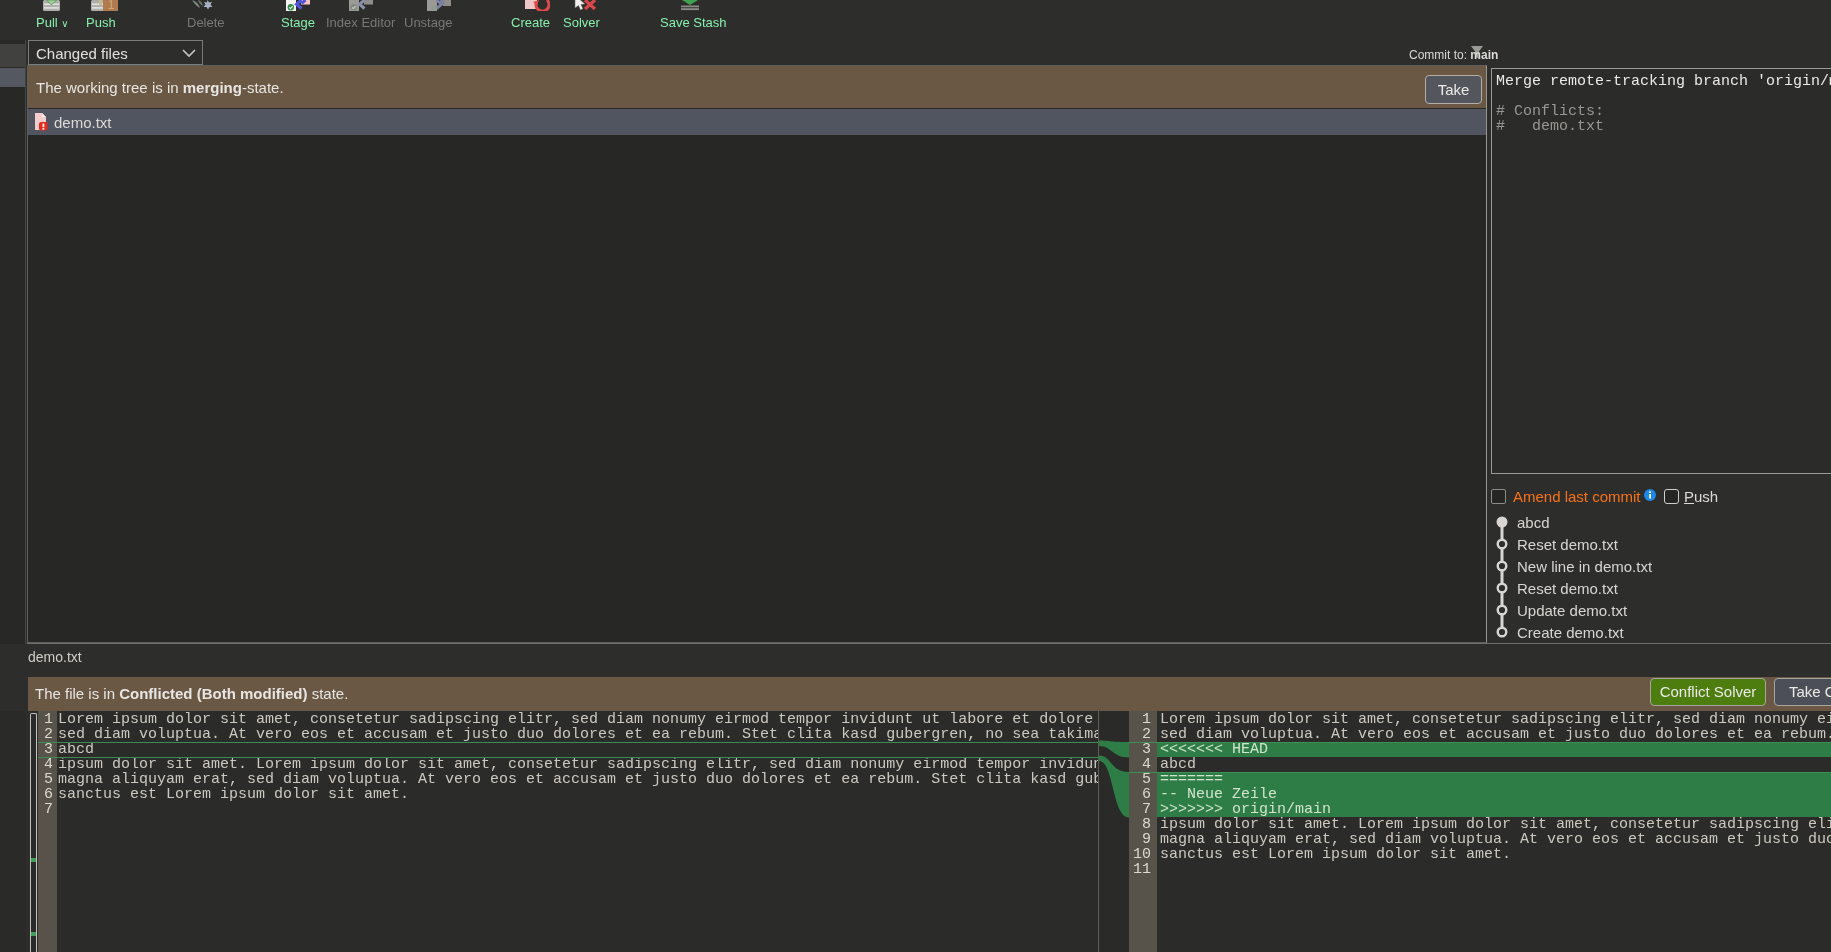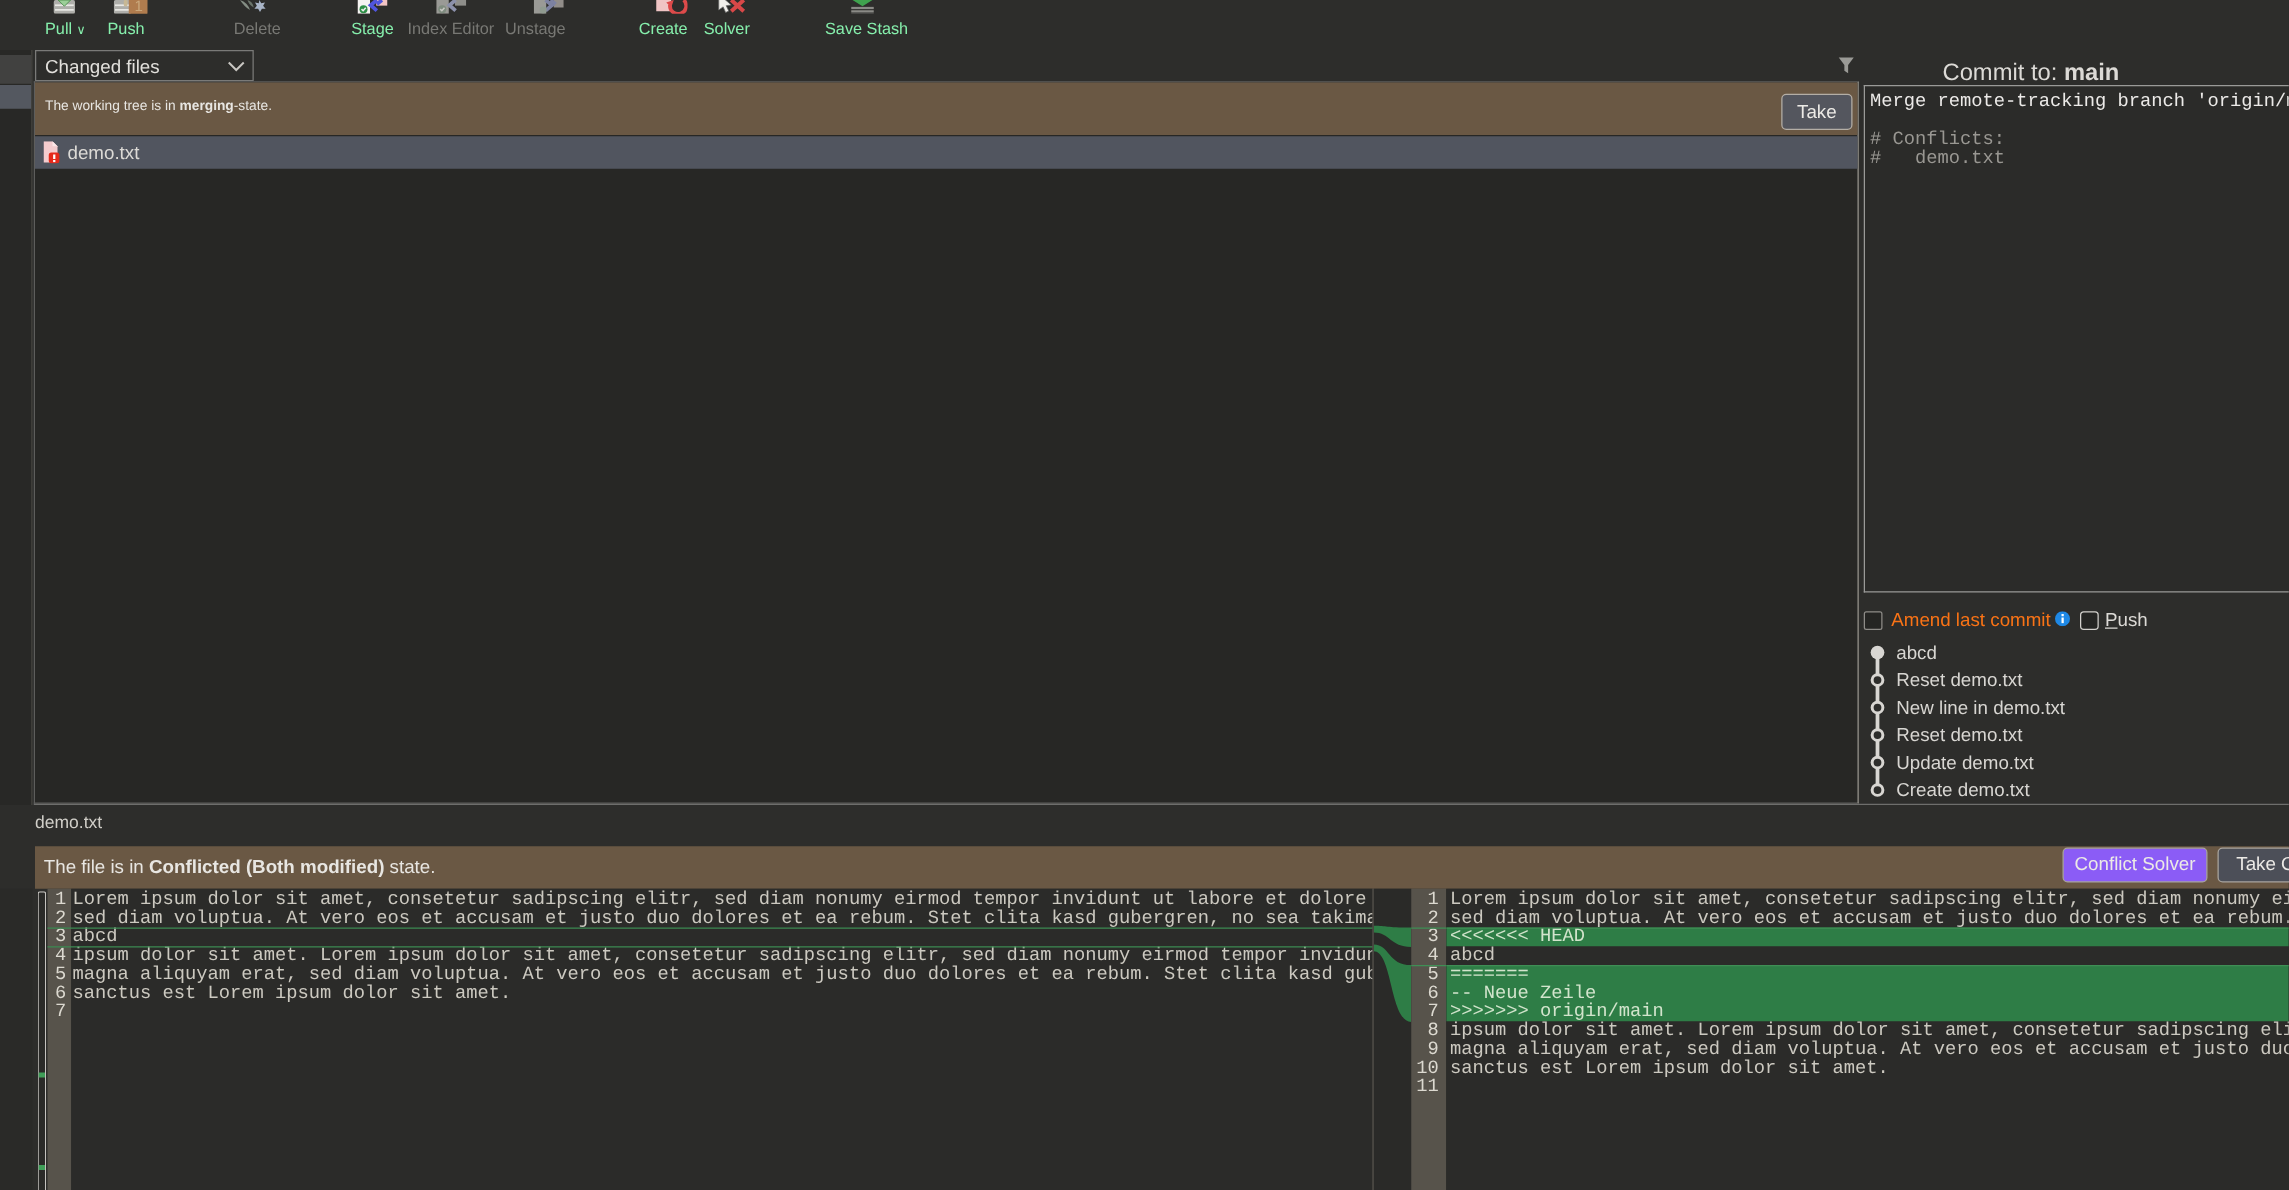--- a/index.html
+++ b/index.html
@@ -94,37 +94,37 @@
 
 <div class="abs" style="left:28px;top:40px;width:175px;height:25px;background:#2d2d2b;border:1px solid #7a7a78"></div>
 <div class="abs" style="left:36px;top:45px;font-size:15px;color:#e2e0dc">Changed files</div>
 <svg class="abs" style="left:181px;top:48px" width="16" height="10" viewBox="0 0 16 10">
     <path d="M2 2 L8 8 L14 2" stroke="#c8c6c2" stroke-width="1.6" fill="none"></path>
   </svg>
 
 <div class="abs" style="left:27px;top:65px;width:1460px;height:578px;background:#272725;border:1px solid #5e5e5c;border-right:1px solid #98968f"></div>
 
 <div class="abs" style="left:28px;top:66px;width:1458px;height:42px;background:#6a5844"></div>
-<div class="abs" style="left:36px;top:79px;font-size:11px;color:#e8e6e2">The working tree is in <b>merging</b>-state.</div>
+<div class="abs" style="left:36px;top:79px;font-size:15px;color:#e8e6e2">The working tree is in <b>merging</b>-state.</div>
 <div class="abs" style="left:1425px;top:75px;width:57px;height:29px;background:#54565e;border:1px solid #b4aea6;border-radius:4px;text-align:center;line-height:27px;font-size:15px;color:#eceae6">Take</div>
 
 <div class="abs" style="left:28px;top:109px;width:1458px;height:26px;background:#51555f"></div>
 <svg class="abs" style="left:34px;top:113px" width="16" height="18" viewBox="0 0 16 18">
   <path d="M1 0 L8 0 L12 4 L12 17 L1 17 Z" fill="#f5ccce"></path>
   <path d="M8 0 L8 4 L12 4 Z" fill="#fce7e8"></path>
   <rect x="5" y="9" width="8.5" height="8.5" rx="2" fill="#e5291a"></rect>
   <rect x="8.5" y="10.6" width="1.8" height="3.6" fill="#fff"></rect>
   <rect x="8.5" y="15" width="1.8" height="1.7" fill="#fff"></rect>
 </svg>
 <div class="abs" style="left:54px;top:114px;font-size:15px;color:#dcdad6">demo.txt</div>
 
 <svg class="abs" style="left:1470px;top:45px" width="14" height="15" viewBox="0 0 14 15">
     <path d="M1 1 L13 1 L8.5 7 L8.5 13.5 L5.5 11.5 L5.5 7 Z" fill="#9a9a96"></path>
   </svg>
-<div class="abs" style="left:1554px;top:48px;font-size:19px;color:#dcdad6">Commit to: <b>main</b></div>
+<div class="abs" style="left:1409px;top:48px;font-size:12px;color:#dcdad6">Commit to: <b>main</b></div>
 
 <div class="abs" style="left:1491px;top:68px;width:340px;height:406px;background:#2b2b29;border:1px solid #9a9a98;border-right:none"></div>
 <div class="abs mono" style="left:1496px;top:74px;width:335px;height:396px;overflow:hidden;color:#eceae8">Merge remote-tracking branch 'origin/main'
 <span style="color:#999792">
 # Conflicts:
 #   demo.txt</span></div>
 
 <div class="abs" style="left:1491px;top:489px;width:15px;height:15px;border:1px solid #8e8c88;border-radius:2px;background:#252523"></div>
 <div class="abs" style="left:1513px;top:488px;font-size:15px;color:#f97316">Amend last commit</div>
 <svg class="abs" style="left:1644px;top:489px" width="12" height="12" viewBox="0 0 12 12">
@@ -146,21 +146,21 @@
 </svg>
 <div class="abs" style="left:1517px;top:511.5px;font-size:15px;line-height:22px;color:#d8d6d2">abcd<br>Reset demo.txt<br>New line in demo.txt<br>Reset demo.txt<br>Update demo.txt<br>Create demo.txt</div>
 
 <div class="abs" style="left:27px;top:643px;width:1804px;height:1px;background:#6e6e6c"></div>
 
 <div class="abs" style="left:0;top:644px;width:1831px;height:308px;background:#2d2d2b"></div>
 <div class="abs" style="left:28px;top:649px;font-size:14px;color:#d0cec8">demo.txt</div>
 
 <div class="abs" style="left:28px;top:677px;width:1803px;height:34px;background:#6a5844"></div>
 <div class="abs" style="left:35px;top:685px;font-size:15px;color:#e8e6e2">The file is in <b>Conflicted (Both modified)</b> state.</div>
-<div class="abs" style="left:1650px;top:678px;width:116px;height:28px;background:#8b5cf6;border:1px solid #a8a49e;border-radius:4px;text-align:center;line-height:26px;font-size:15px;color:#eceae6">Conflict Solver</div>
+<div class="abs" style="left:1650px;top:678px;width:116px;height:28px;background:#4d7c0f;border:1px solid #a8a49e;border-radius:4px;text-align:center;line-height:26px;font-size:15px;color:#eceae6">Conflict Solver</div>
 <div class="abs" style="left:1774px;top:678px;width:100px;height:28px;background:#4c4f58;border:1px solid #a8a49e;border-radius:4px;text-align:left;padding-left:14px;line-height:26px;font-size:15px;color:#eceae6">Take Ours</div>
 
 <div class="abs" style="left:0;top:711px;width:26px;height:241px;background:#2a2a28"></div>
 <div id="diff" class="abs" style="left:0;top:711px;width:1831px;height:241px">
 
   <div class="abs" style="left:30px;top:2px;width:7px;height:239px;border:1px solid #c4c2be;border-bottom:none;border-radius:2px 2px 0 0;background:#2a2a28"></div>
   <div class="abs" style="left:31px;top:147px;width:5px;height:4px;background:#3f9e58"></div>
   <div class="abs" style="left:31px;top:221px;width:5px;height:4px;background:#3f9e58"></div>
 
   <div class="abs" style="left:38px;top:0;width:19px;height:241px;background:#57534b"></div>

